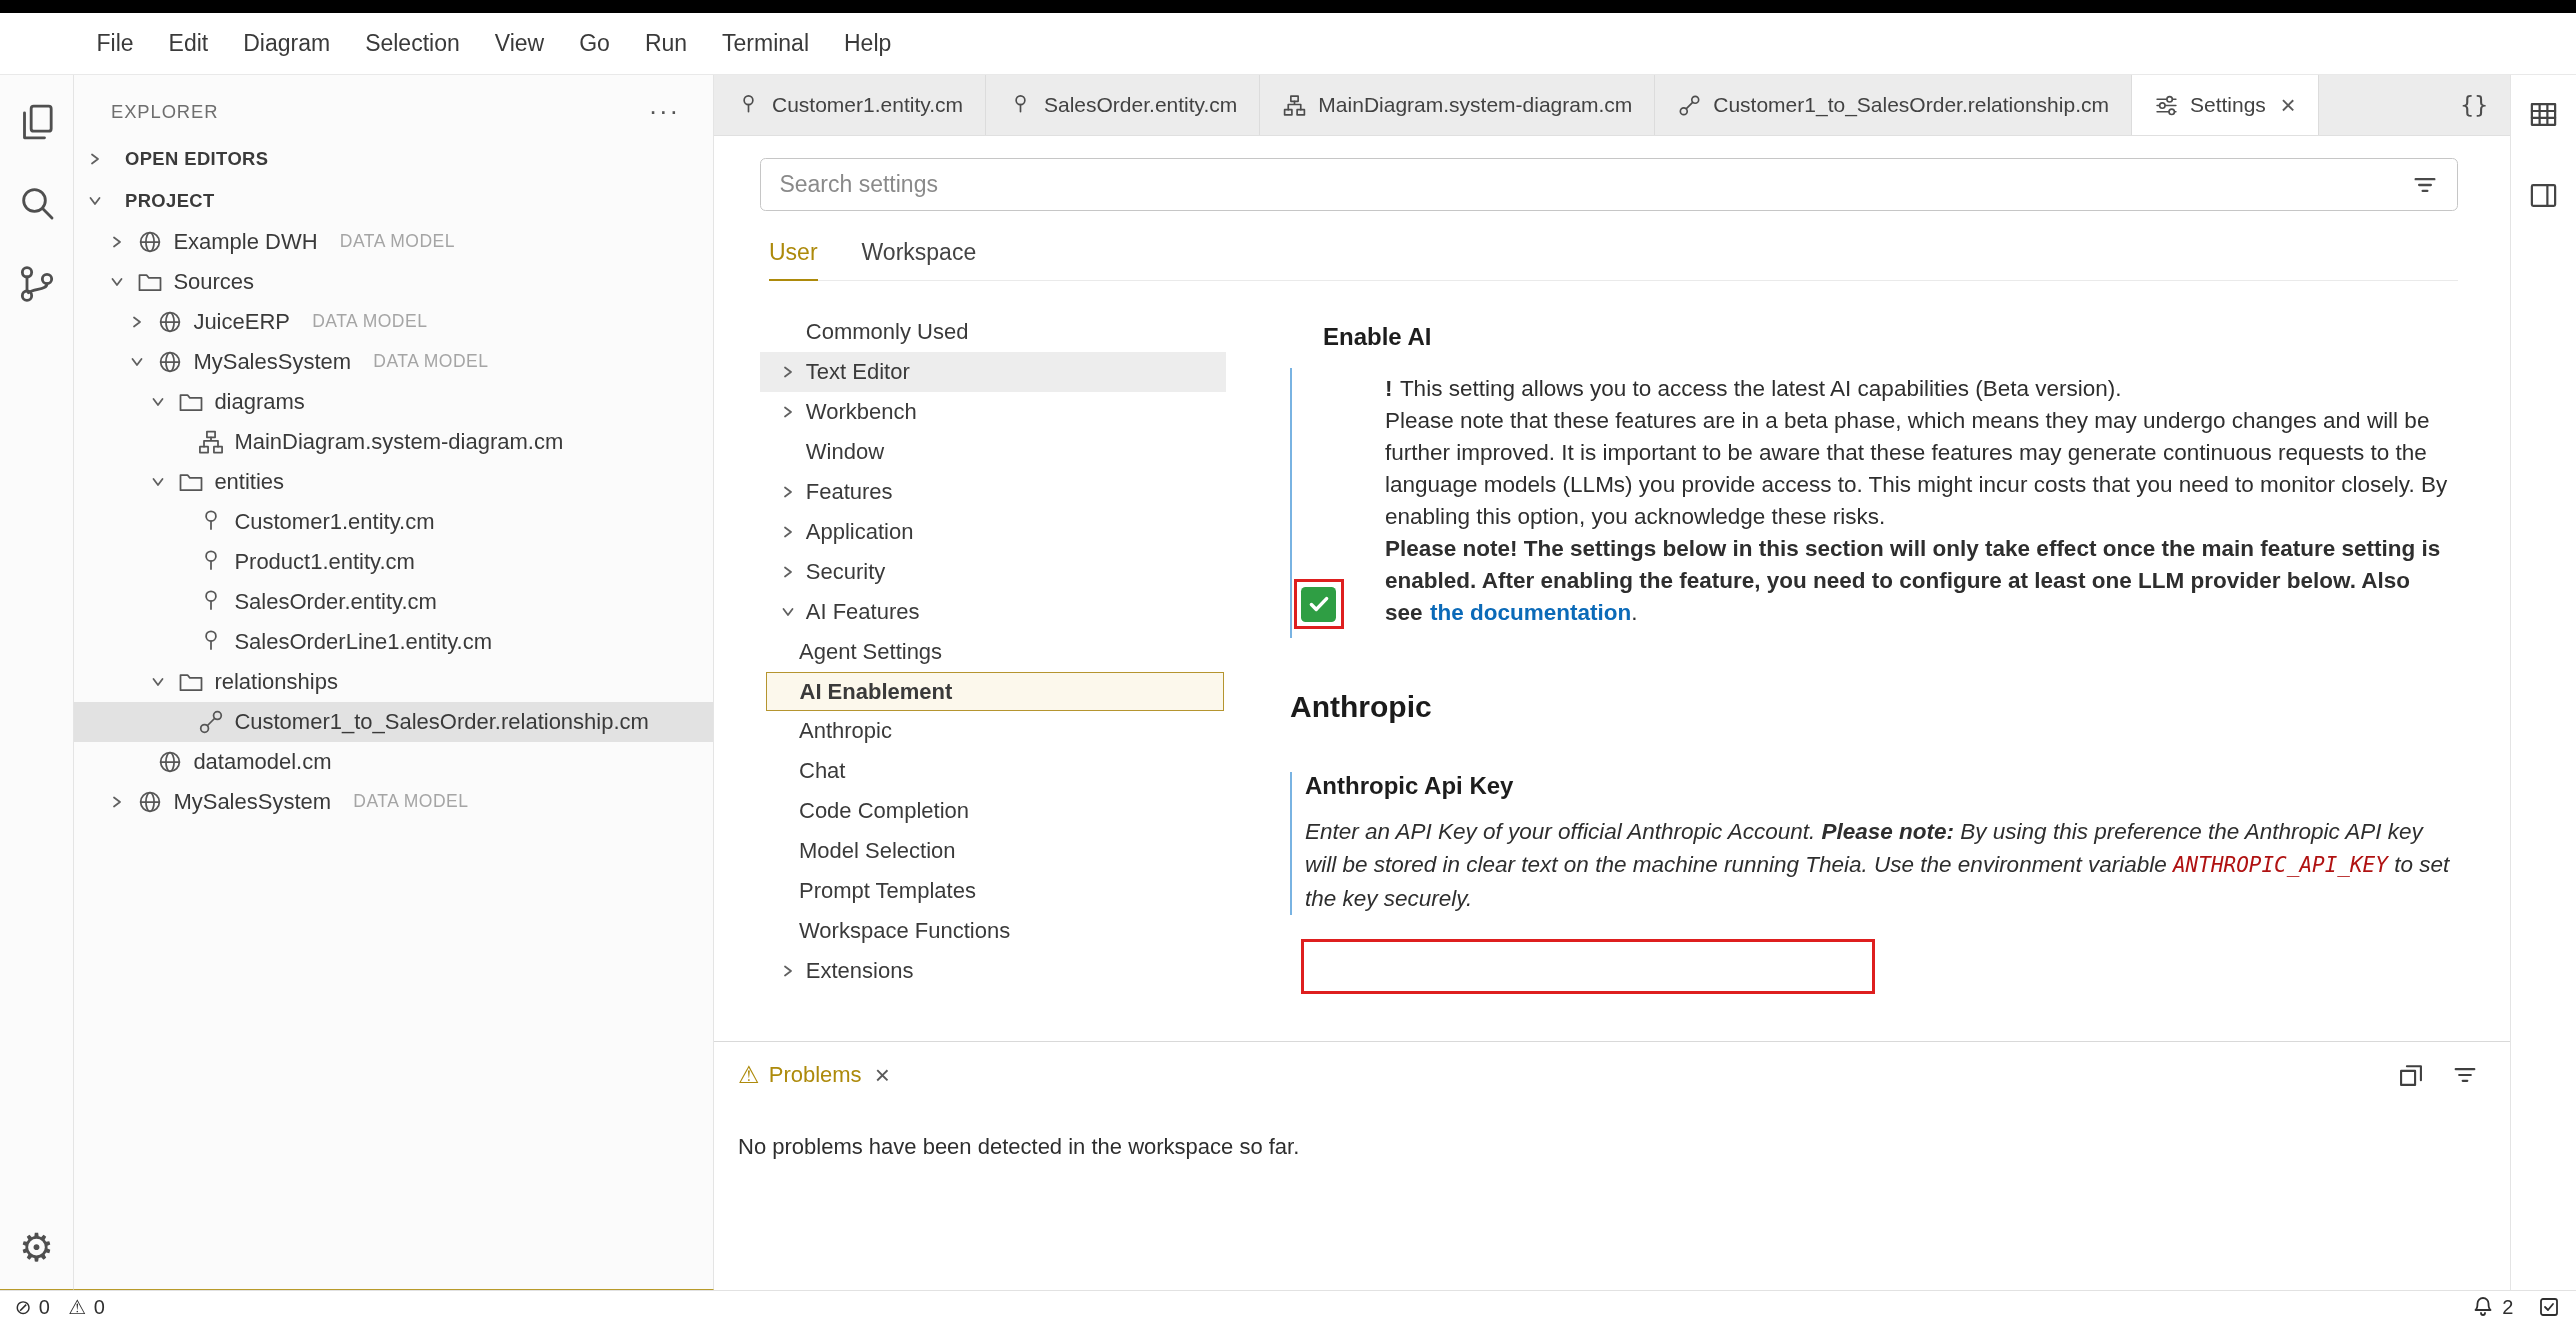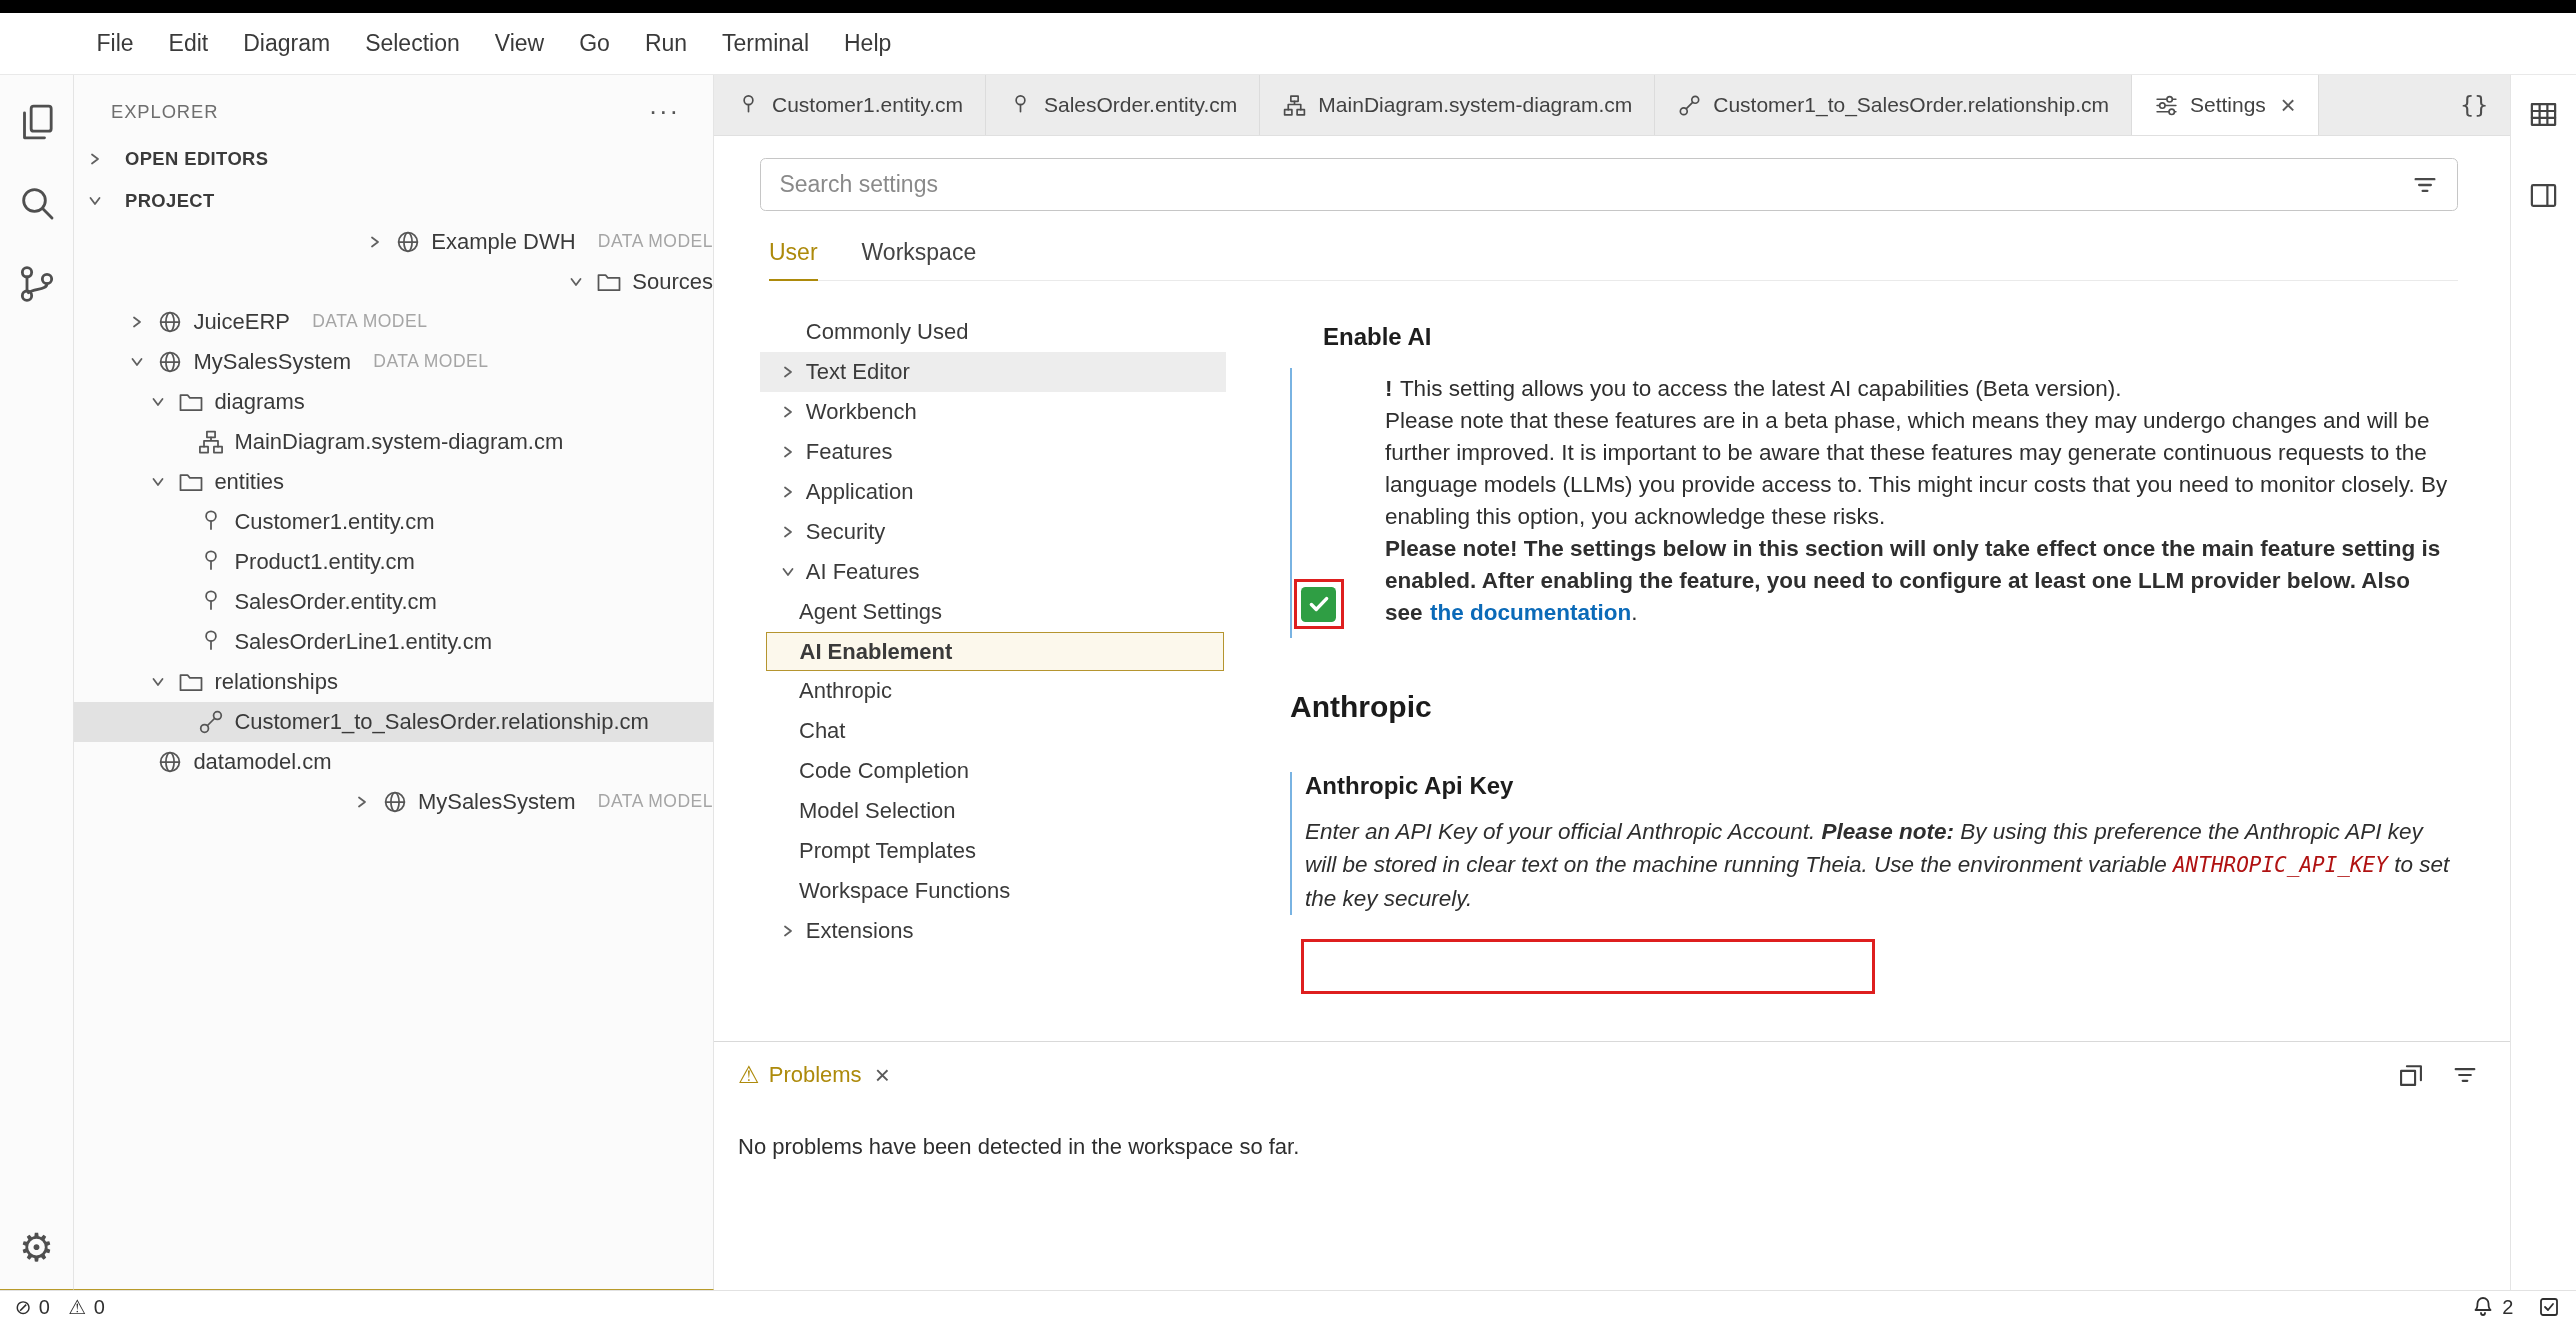--- a/index.html
+++ b/index.html
@@ -30,21 +30,21 @@
   .sidebar {
     width:640px; background:#fbfbfb; border-right:0.9px solid #e4e4e4; border-bottom:1.8px solid #b89a2a;
     display:flex; flex-direction:column; flex-shrink:0; font-size:22px; color:#3a3a3a; overflow:hidden;
   }
   .sidebar-header { display:flex; justify-content:space-between; align-items:center; padding:26px 33px 14.7px 37px; }
   .sidebar-title { font-size:18.4px; letter-spacing:0.9px; color:#6e6e6e; }
   .sidebar-more { font-size:26px; color:#555; letter-spacing:1.8px; line-height:0.6; cursor:pointer; }
   .section-row { display:flex; align-items:center; height:42px; padding-left:11px; gap:20px; font-size:18.4px; font-weight:700; letter-spacing:0.4px; color:#3a3a3a; }
   .tree-row { display:flex; align-items:center; height:40px; gap:9.2px; white-space:nowrap; cursor:pointer; }
   .tree-row.selected { background:#e2e2e2; }
-  .tree-row.d1 { padding-left:33px;justify-content:flex-end; } .tree-row.d2 { padding-left:53px; }
+  .tree-row.d1 { padding-left:33px; } .tree-row.d2 { padding-left:53px; }
   .tree-row.d3 { padding-left:74px; } .tree-row.d4 { padding-left:94px; }
   .badge { color:#a5a5a5; font-size:17.5px; margin-left:13px; letter-spacing:0.5px; }
 
   .chev { width:20px; height:20px; stroke:#616161; fill:none; stroke-width:1.8; stroke-linecap:round; stroke-linejoin:round; flex-shrink:0; }
   .chev.exp { transform:rotate(90deg); }
   .chev-spacer { width:20px; flex-shrink:0; }
   .ticon { width:28px; height:28px; stroke:#565656; fill:none; stroke-width:1.5; stroke-linecap:round; stroke-linejoin:round; flex-shrink:0; }
 
   
   .editor-col { flex:1; min-width:0; display:flex; flex-direction:column; background:#fff; }
@@ -406,20 +406,24 @@
                 <svg class="chev" viewBox="0 0 20 20">
                   <path d="M7 5.5l6 4.5-6 4.5"></path>
                 </svg>
                 <span>Text Editor</span>
               </div>
             <div class="toc-row">
                 <svg class="chev" viewBox="0 0 20 20">
                   <path d="M7 5.5l6 4.5-6 4.5"></path>
                 </svg>
                 <span>Workbench</span>
+              </div>
+            <div class="toc-row">
+                <span class="chev-spacer"></span>
+                <span>Window</span>
               </div>
             <div class="toc-row">
                 <svg class="chev" viewBox="0 0 20 20">
                   <path d="M7 5.5l6 4.5-6 4.5"></path>
                 </svg>
                 <span>Features</span>
               </div>
             <div class="toc-row">
                 <svg class="chev" viewBox="0 0 20 20">
                   <path d="M7 5.5l6 4.5-6 4.5"></path>

